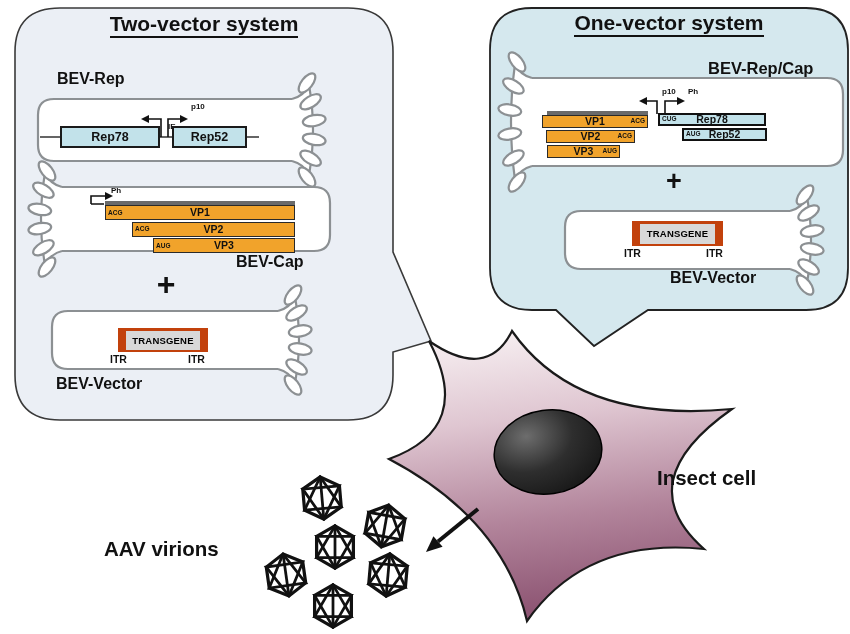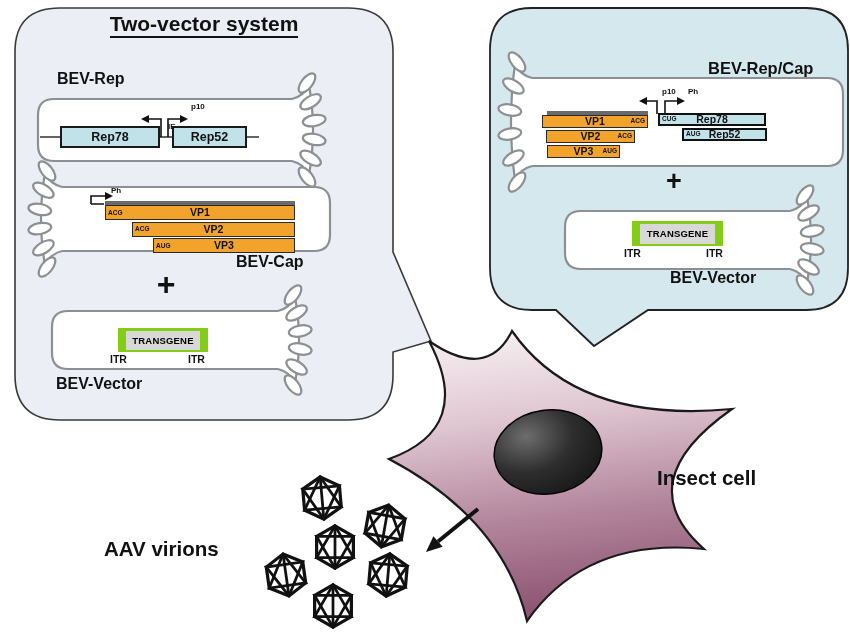--- a/index.html
+++ b/index.html
@@ -15,21 +15,21 @@
   .big-label{font-weight:bold;font-size:20.5px;}
   .plus{font-weight:bold;text-align:center;}
   .gene{position:absolute;display:flex;align-items:center;justify-content:center;
         font-weight:bold;color:#111;box-sizing:border-box;line-height:1;}
   .blue{background:#C2E2EA;border:2px solid #1a1a1a;font-size:12.5px;}
   .bar-blue{background:#C2E2EA;border:2px solid #111;font-size:10.5px;}
   .orange{background:#F1A32B;border:1.5px solid #2a2a2a;font-size:10.5px;}
   .codon{position:absolute;font-size:6.5px;font-weight:bold;top:50%;transform:translateY(-50%);}
   .codon.l{left:2px;}  .codon.r{right:2px;}
   .strip{position:absolute;background:#6a6a6a;}
-  .cassette{position:absolute;background:#84cc16;padding:2.5px 8px;box-sizing:border-box;display:flex;}
+  .cassette{position:absolute;background:#c2410c;padding:2.5px 8px;box-sizing:border-box;display:flex;}
   .cassette-inner{flex:1;background:#D8D8D8;display:flex;align-items:center;justify-content:center;
                   font-weight:bold;font-size:9.5px;letter-spacing:.2px;color:#000;}
   .itr{font-weight:bold;font-size:10.5px;}
 </style>
 </head>
 <body>
 
 <div class="stage">
 
   <svg class="scene" width="850" height="634" viewBox="0 0 850 634">
@@ -180,20 +180,23 @@
     <div class="t plus" style="left:140px;top:268px;width:52px;font-size:32px;">+</div>
 
     <div class="cassette" style="left:118px;top:328px;width:90px;height:24px;">
       <div class="cassette-inner">TRANSGENE</div>
     </div>
     <div class="t itr" style="left:110px;top:354px;">ITR</div>
     <div class="t itr" style="left:188px;top:354px;">ITR</div>
 
     <div class="t bev" style="left:56px;top:376px;">BEV-Vector</div>
 
+    <div class="t panel-title" style="left:490px;top:12px;width:358px;">
+      <span>One-vector system</span>
+    </div>
 
     <div class="t bev" style="left:708px;top:60px;font-size:16.5px;">BEV-Rep/Cap</div>
 
     <div class="t prom" style="left:638px;top:88px;">p10</div>
     <div class="t prom" style="left:664px;top:88px;">Ph</div>
 
     <div class="strip" style="left:547px;top:110.5px;width:101px;height:4px;"></div>
     <div class="gene orange" style="left:542px;top:114.5px;width:106px;height:13px;">
       <span>VP1</span>
       <span class="codon r">ACG</span>

